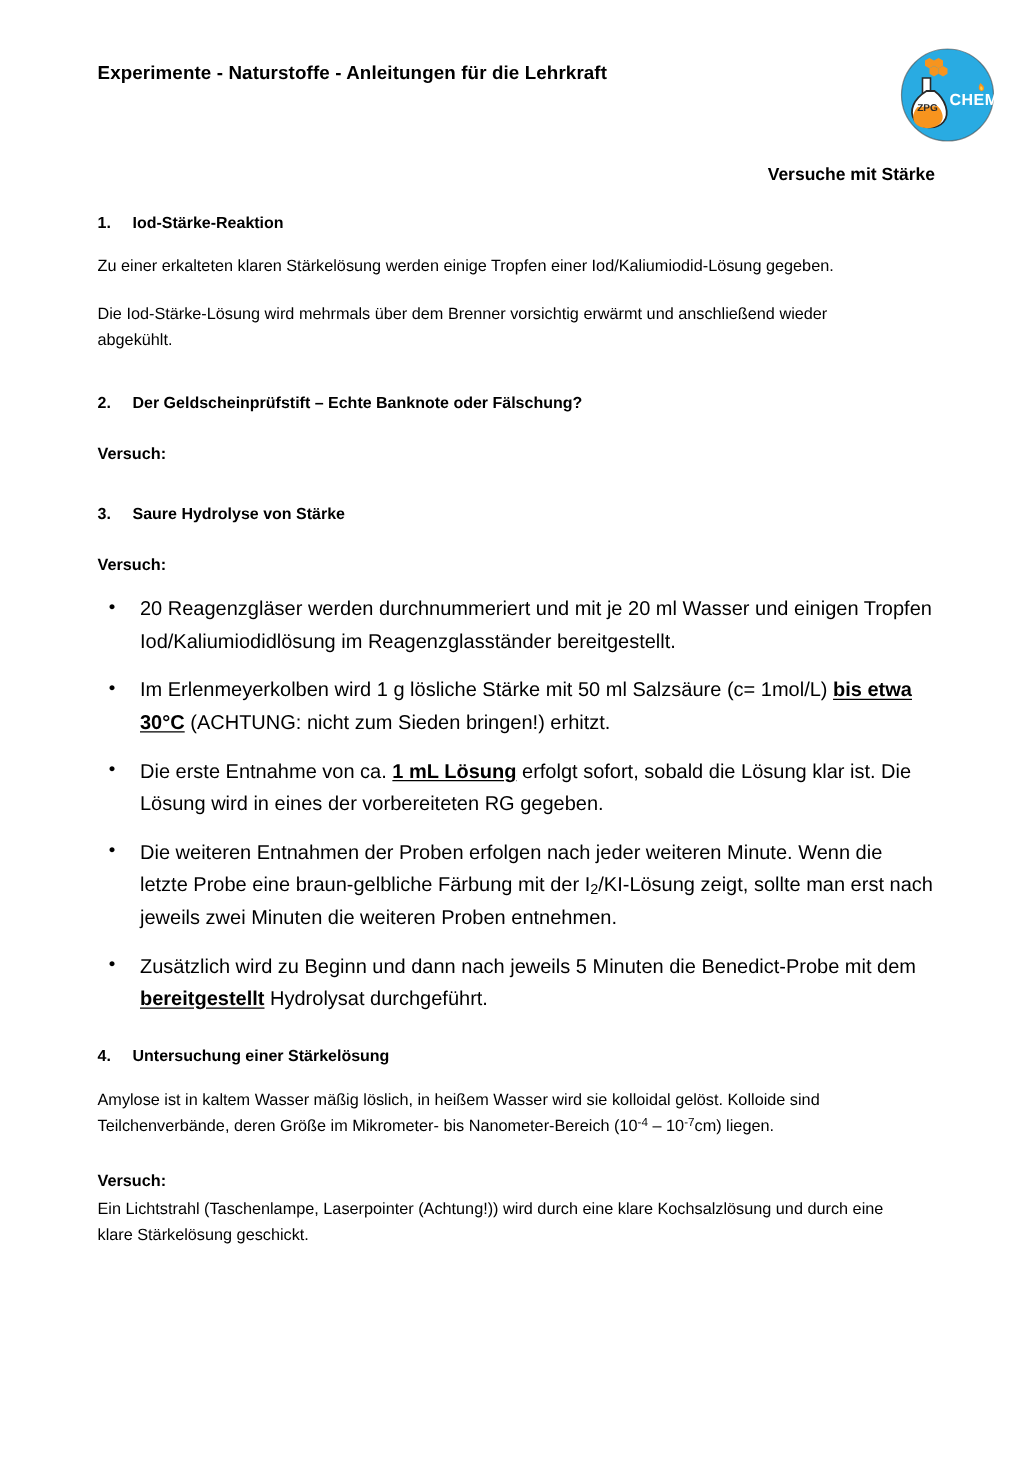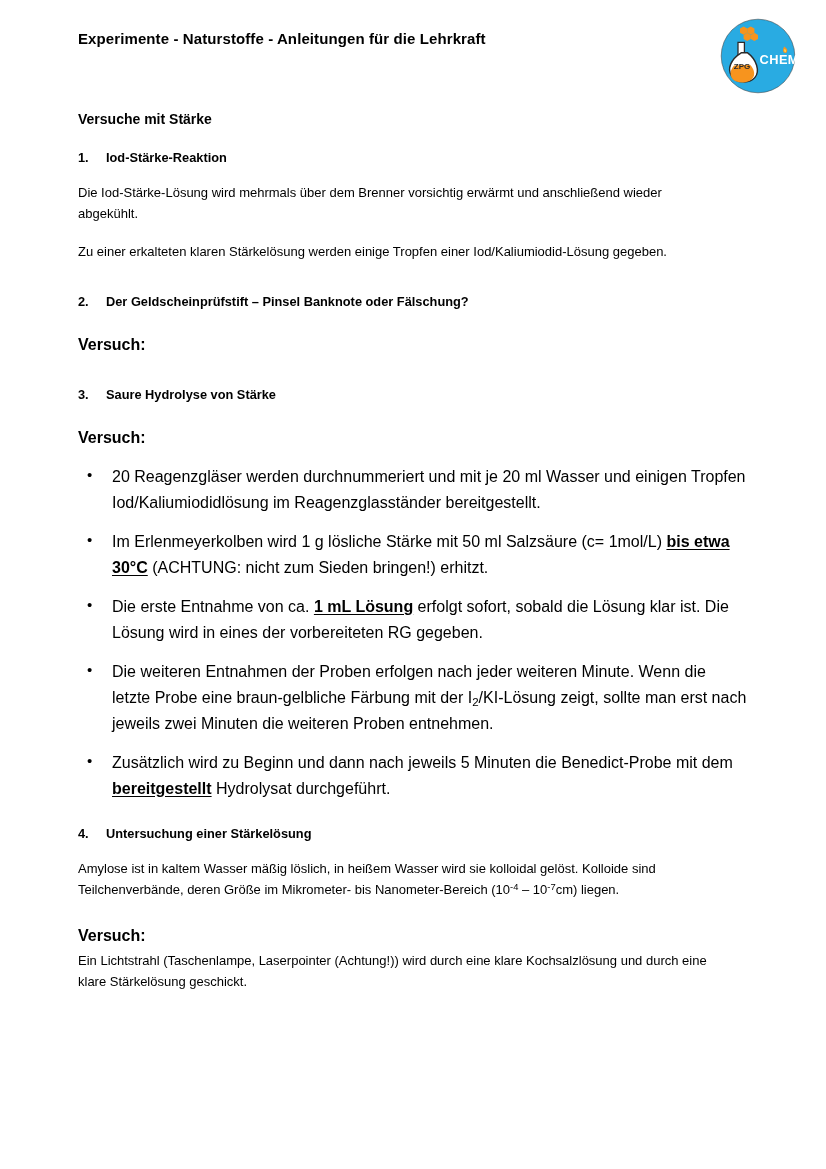--- a/index.html
+++ b/index.html
@@ -14,21 +14,21 @@
     font-family: "Liberation Sans", sans-serif;
     color: #000000;
     position: relative;
     overflow: hidden;
   }
   .page {
     position: relative;
     width: 826px;
     height: 950px;
     box-sizing: border-box;
-    padding: 24px 78px 0 78px;
+    padding: 44px 78px 0 78px;
   }
 
   
   .doc-header {
     position: relative;
     height: 58px;
   }
   .doc-title {
     font-size: 15px;
     font-weight: bold;
@@ -46,20 +46,21 @@
     width: 80px;
     height: 80px;
   }
 
   
   h2.section-title {
     font-size: 14px;
     font-weight: bold;
     margin: 28px 0 0 0;
     line-height: 1.3;
+    text-align: right;
   }
   .numbered-heading {
     display: flex;
     align-items: baseline;
     margin-top: 22px;
     font-size: 12.8px;
     font-weight: bold;
   }
   .numbered-heading .num {
     width: 28px;
@@ -73,21 +74,21 @@
   p.body {
     font-size: 13px;
     line-height: 1.62;
     margin: 17px 0 0 0;
     max-width: 640px;
   }
   p.body.tight {
     margin-top: 2px;
   }
   .lbl-versuch {
-    font-size: 16px;
+    font-size: 13px;
     font-weight: bold;
     margin: 24px 0 0 0;
     line-height: 1.5;
   }
 
   
   ul.bullets {
     list-style: none;
     margin: 14px 0 0 0;
     padding: 0;
@@ -151,26 +152,26 @@
   </div>
 
   <div>
 
     <h2 class="section-title">Versuche mit Stärke</h2>
 
     <div class="numbered-heading">
       <span class="num">1.</span>
       <span class="htext">Iod-Stärke-Reaktion</span>
     </div>
+    <p class="body">Zu einer erkalteten klaren Stärkelösung werden einige Tropfen einer Iod/Kaliumiodid-Lösung gegeben.</p>
     <p class="body">Die Iod-Stärke-Lösung wird mehrmals über dem Brenner vorsichtig erwärmt und anschließend wieder abgekühlt.</p>
-    <p class="body">Zu einer erkalteten klaren Stärkelösung werden einige Tropfen einer Iod/Kaliumiodid-Lösung gegeben.</p>
 
     <div class="numbered-heading" style="margin-top:32px">
       <span class="num">2.</span>
-      <span class="htext">Der Geldscheinprüfstift – Pinsel Banknote oder Fälschung?</span>
+      <span class="htext">Der Geldscheinprüfstift – Echte Banknote oder Fälschung?</span>
     </div>
     <div class="lbl-versuch">Versuch:</div>
 
     <div class="numbered-heading" style="margin-top:30px">
       <span class="num">3.</span>
       <span class="htext">Saure Hydrolyse von Stärke</span>
     </div>
     <div class="lbl-versuch">Versuch:</div>
     <ul class="bullets" id="bullet-list-3">
         <li>20 Reagenzgläser werden durchnummeriert und mit je 20 ml Wasser und einigen Tropfen Iod/Kaliumiodidlösung im Reagenzglasständer bereitgestellt.</li>

